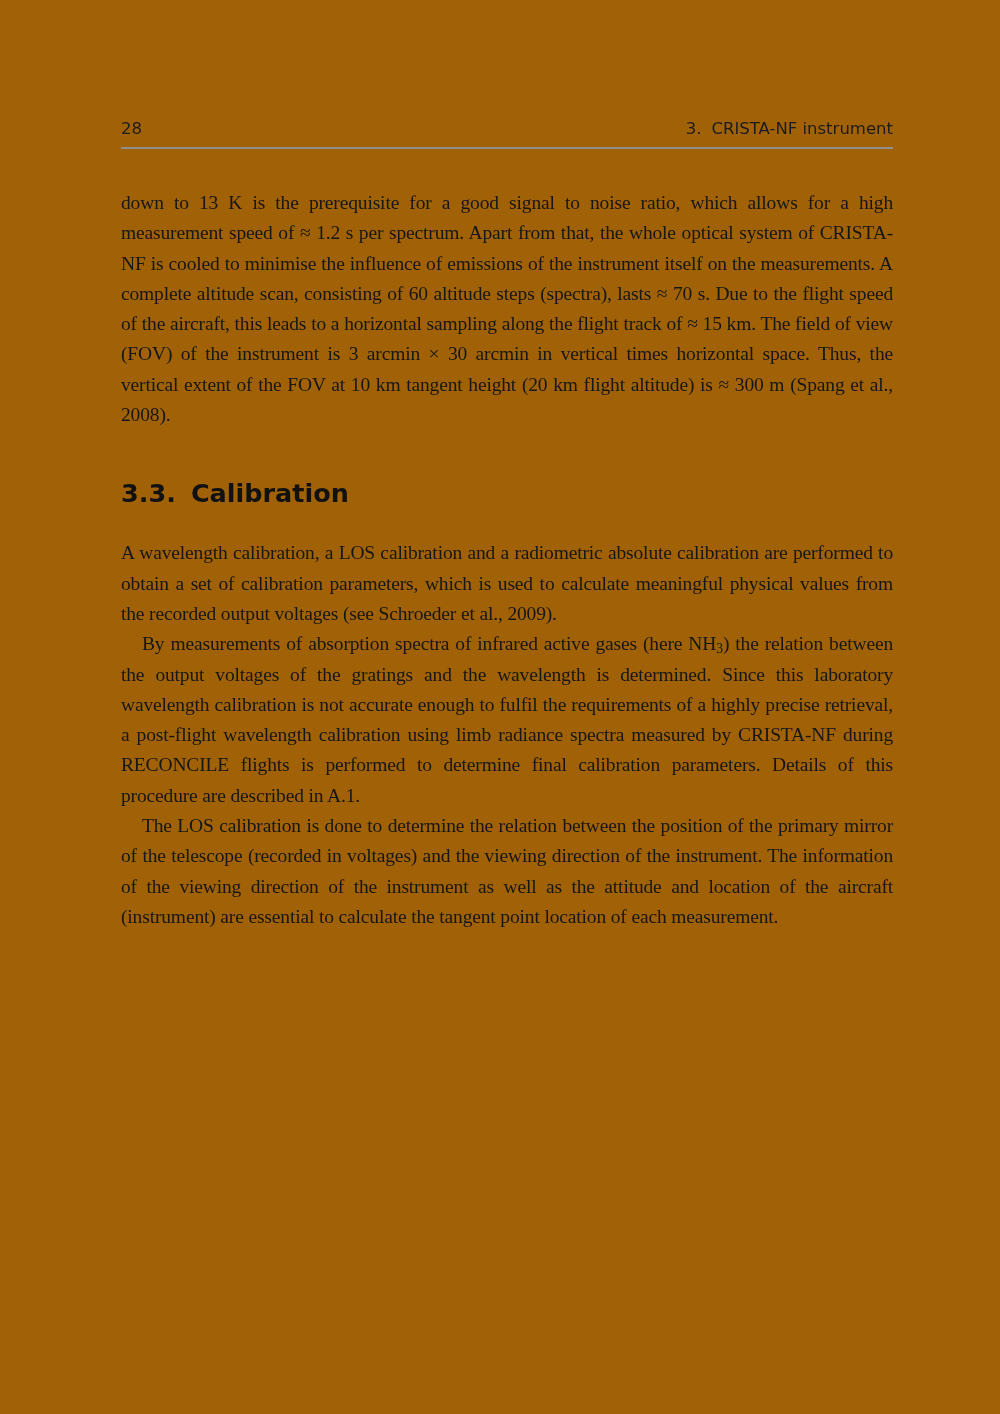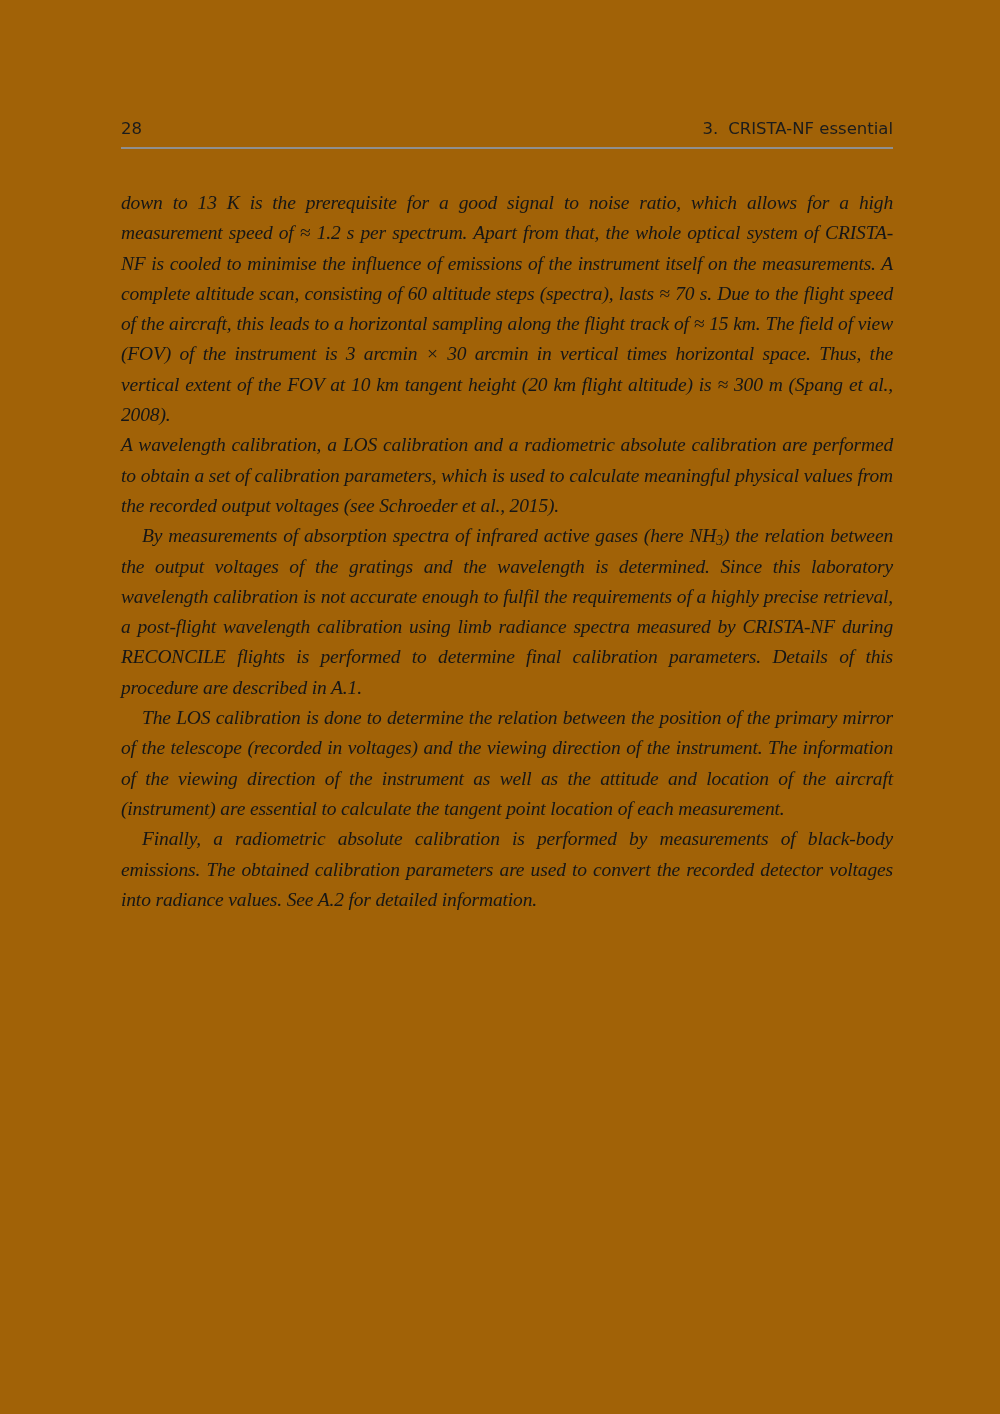--- a/index.html
+++ b/index.html
@@ -39,21 +39,21 @@
     left: 121px;
     width: 772px;
     top: 188px;
     font-family: "Liberation Serif", "DejaVu Serif", serif;
     font-size: 19.5px;
     line-height: 30.3px;
     text-align: justify;
     letter-spacing: -0.15px;
     color: #161616;
   }
-  .content p { margin: 0; font-style: italic; }
+  .content p { margin: 0; }
   .content p.indent { text-indent: 21px; }
   .section-heading {
     font-family: "DejaVu Sans", "Liberation Sans", sans-serif;
     font-weight: bold;
     font-size: 25.5px;
     line-height: 30px;
     letter-spacing: 0;
     text-align: left;
     margin-top: 48px;
     margin-bottom: 30px;
@@ -68,36 +68,38 @@
 </style>
 </head>
 <body>
 
 <div class="page">
 
   <div class="running-header">
     <span>28</span>
     <span class="chapter-ref">
       <span>3.</span>
-      <span>CRISTA-NF essential</span>
+      <span>CRISTA-NF instrument</span>
     </span>
   </div>
 
   <div class="header-rule"></div>
 
   <div class="content">
 
     <p>down to 13 K is the prerequisite for a good signal to noise ratio, which allows for a high measurement speed of ≈ 1.2 s per spectrum.  Apart from that, the whole optical system of CRISTA-NF is cooled to minimise the influence of emissions of the instrument itself on the measurements. A complete altitude scan, consisting of 60 altitude steps (spectra), lasts ≈ 70 s. Due to the flight speed of the aircraft, this leads to a horizontal sampling along the flight track of ≈ 15 km. The field of view (FOV) of the instrument is 3 arcmin × 30 arcmin in vertical times horizontal space. Thus, the vertical extent of the FOV at 10 km tangent height (20 km flight altitude) is ≈ 300 m (Spang et al., 2008).</p>
 
 
+    <h2 class="section-heading">
+      <span class="sec-num">3.3.</span><span>Calibration</span>
+    </h2>
 
-    <p>A wavelength calibration, a LOS calibration and a radiometric absolute calibration are performed to obtain a set of calibration parameters, which is used to calculate meaningful physical values from the recorded output voltages (see Schroeder et al., 2015).</p>
+    <p>A wavelength calibration, a LOS calibration and a radiometric absolute calibration are performed to obtain a set of calibration parameters, which is used to calculate meaningful physical values from the recorded output voltages (see Schroeder et al., 2009).</p>
 
     <p class="indent"><span>By measurements of absorption spectra of infrared active gases (here NH</span><sub class="chem">3</sub><span>) the relation between the output voltages of the gratings and the wavelength is determined.  Since this laboratory wavelength calibration is not accurate enough to fulfil the requirements of a highly precise retrieval, a post-flight wavelength calibration using limb radiance spectra measured by CRISTA-NF during RECONCILE flights is performed to determine final calibration parameters.  Details of this procedure are described in A.1.</span></p>
 
     <p class="indent">The LOS calibration is done to determine the relation between the position of the primary mirror of the telescope (recorded in voltages) and the viewing direction of the instrument. The information of the viewing direction of the instrument as well as the attitude and location of the aircraft (instrument) are essential to calculate the tangent point location of each measurement.</p>
 
-    <p class="indent">Finally, a radiometric absolute calibration is performed by measurements of black-body emissions.  The obtained calibration parameters are used to convert the recorded detector voltages into radiance values. See A.2 for detailed information.</p>
 
 
   </div>
 
 </div>
 
 </body></html>

